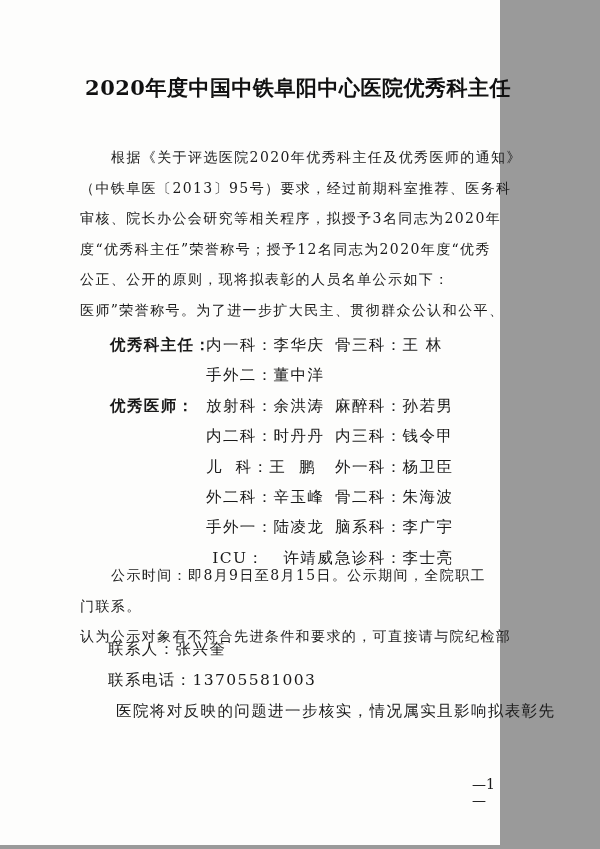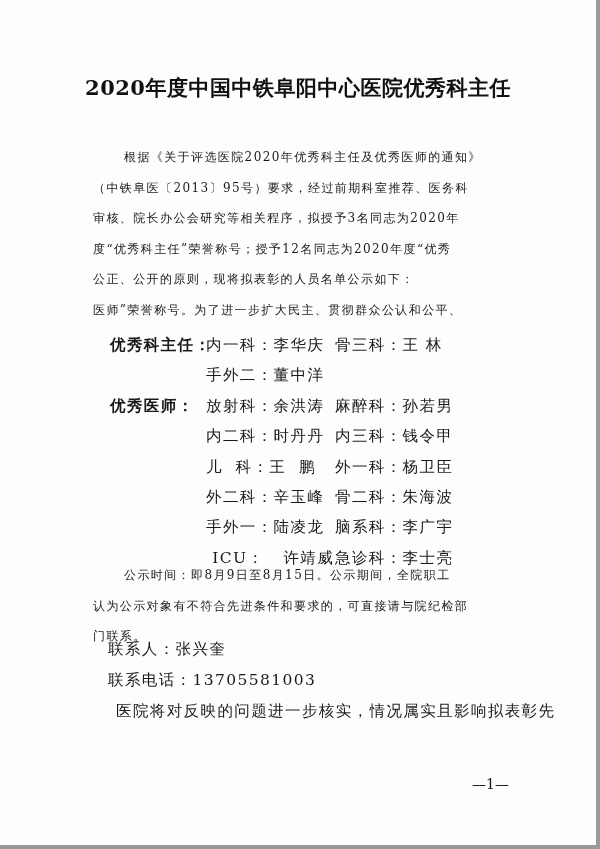--- a/index.html
+++ b/index.html
@@ -4,31 +4,31 @@
 <style>
   html, body { margin: 0; padding: 0; }
   body {
     width: 600px; height: 849px; overflow: hidden;
     background: #9a9a9a;
     font-family: "DejaVu Serif", "Liberation Serif", serif;
     color: #1a1a1a;
   }
   .page {
     position: absolute; left: 0; top: 0;
-    width: 596px; height: 845px;
+    width: 500px; height: 845px;
     background: #fdfdfc;
   }
   .title {
     position: absolute; left: 0; width: 596px; top: 72px;
     text-align: center; font-weight: bold; font-size: 21px;
     line-height: 31px; letter-spacing: 0.5px; color: #111;
   }
   .para {
-    position: absolute; left: 93px; width: 440px;
-    font-size: 12px; line-height: 30.5px; letter-spacing: 1.4px;
+    position: absolute; left: 80px; width: 440px;
+    font-size: 14px; line-height: 30.5px; letter-spacing: 1.4px;
     text-align: justify;
   }
   .para .line { display: block; white-space: nowrap; height: 30.5px; }
   .indent { padding-left: 31px; }
   .list { position: absolute; left: 110px; top: 330px; font-size: 15.5px; letter-spacing: 1.4px; }
   .row { position: relative; height: 30.4px; line-height: 30.4px; white-space: nowrap; }
   .cat { position: absolute; left: 0; font-weight: bold; }
   .e1 { position: absolute; left: 96px; }
   .e2 { position: absolute; left: 225px; }
   .footer-line { position: absolute; left: 108px; font-size: 15.5px; letter-spacing: 1.4px; white-space: nowrap; }
@@ -89,22 +89,22 @@
     </div>
     <div class="row">
       <span class="cat"></span>
       <span class="e1" style="white-space:pre;"> ICU：   许靖威</span>
       <span class="e2">急诊科：李士亮</span>
     </div>
   </div>
 
   <div class="para" style="top:560px;">
     <span class="line indent">公示时间：即8月9日至8月15日。公示期间，全院职工</span>
+    <span class="line">门联系。</span>
     <span class="line">认为公示对象有不符合先进条件和要求的，可直接请与院纪检部</span>
-    <span class="line">门联系。</span>
   </div>
 
   <div class="footer-line" style="top:639px;">联系人：张兴奎</div>
   <div class="footer-line" style="top:670px;">联系电话：13705581003</div>
   <div class="footer-line" style="top:701px;margin-left:8px;">医院将对反映的问题进一步核实，情况属实且影响拟表彰先</div>
 
   <div class="pagenum">—1—</div>
 </div>
 
 </body></html>

